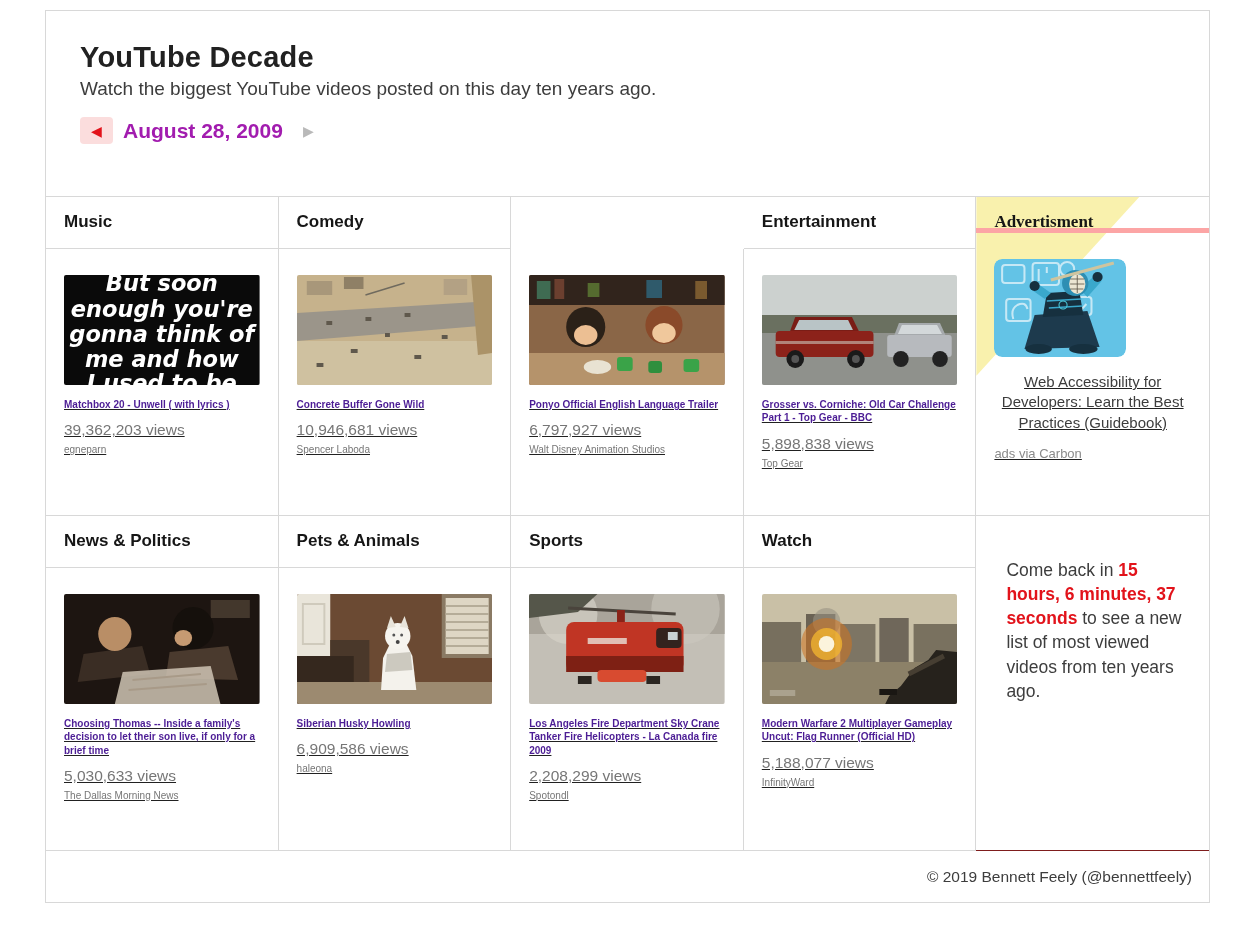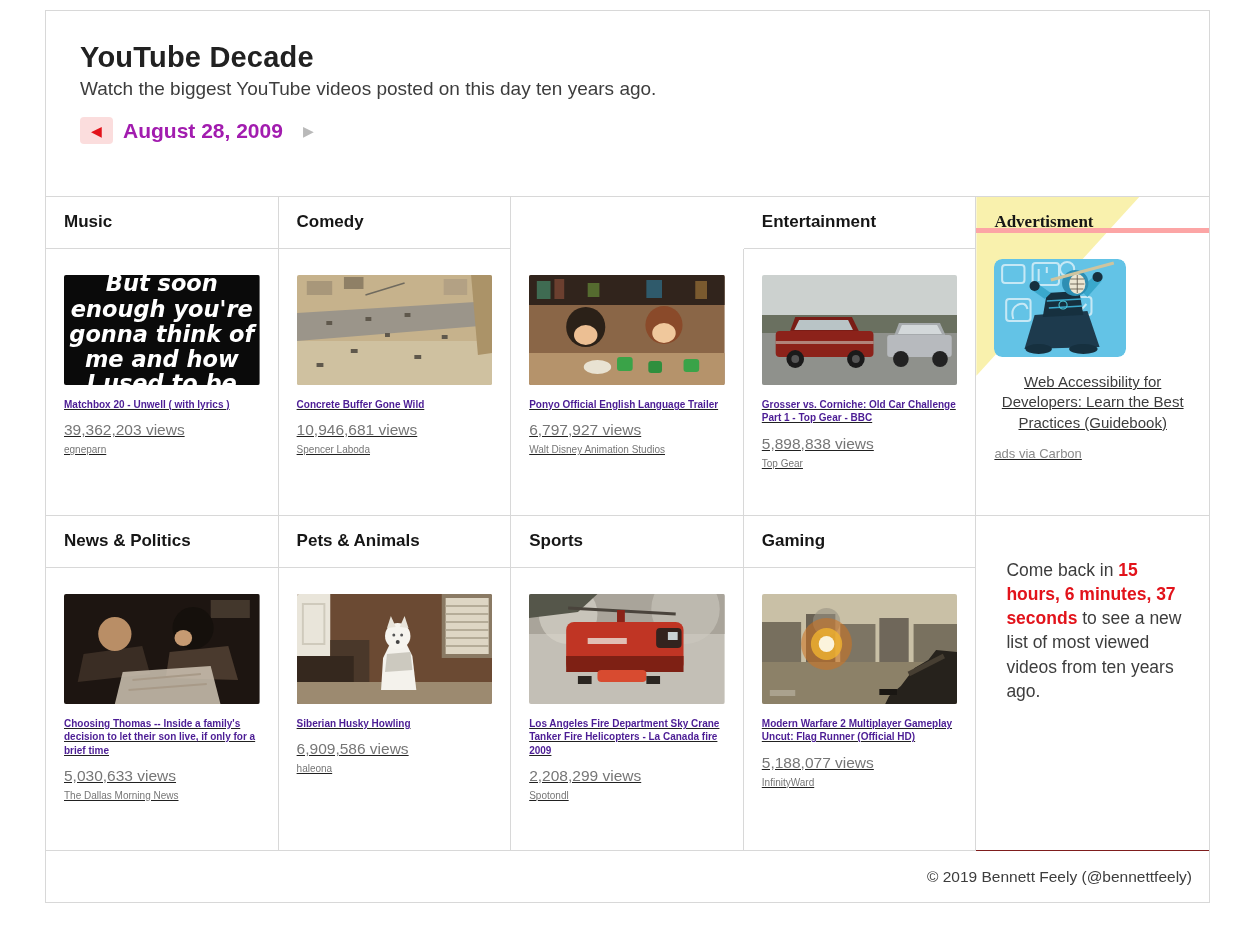--- a/index.html
+++ b/index.html
@@ -208,21 +208,21 @@
           <circle cx="182" cy="84" r="8" fill="#222"></circle>
       </svg>
       <div class="vtitle">Grosser vs. Corniche: Old Car Challenge Part 1 - Top Gear - BBC</div>
       <div class="views">5,898,838 views</div>
       <div class="channel">Top Gear</div>
     </div>
 
     <div class="cell cat-header a5">News &amp; Politics</div>
     <div class="cell cat-header a6">Pets &amp; Animals</div>
     <div class="cell cat-header a7">Sports</div>
-    <div class="cell cat-header a8">Gaming</div>
+    <div class="cell cat-header a8">Watch</div>
 
     <div class="cell countdown-cell">
       <span>Come back in </span><span class="countdown-red">15 hours, 6 minutes, 37 seconds</span><span> to see a new list of most viewed videos from ten years ago.</span>
     </div>
 
     <div class="cell content b5">
       <svg class="thumb" viewBox="0 0 200 110" preserveAspectRatio="none">
         <rect width="200" height="110" fill="#1d1511"></rect>
         <rect x="150" y="6" width="40" height="18" fill="#6a5a48" opacity="0.5"></rect>
         <polygon points="20,60 80,52 88,80 14,88" fill="#3a2d24"></polygon>

